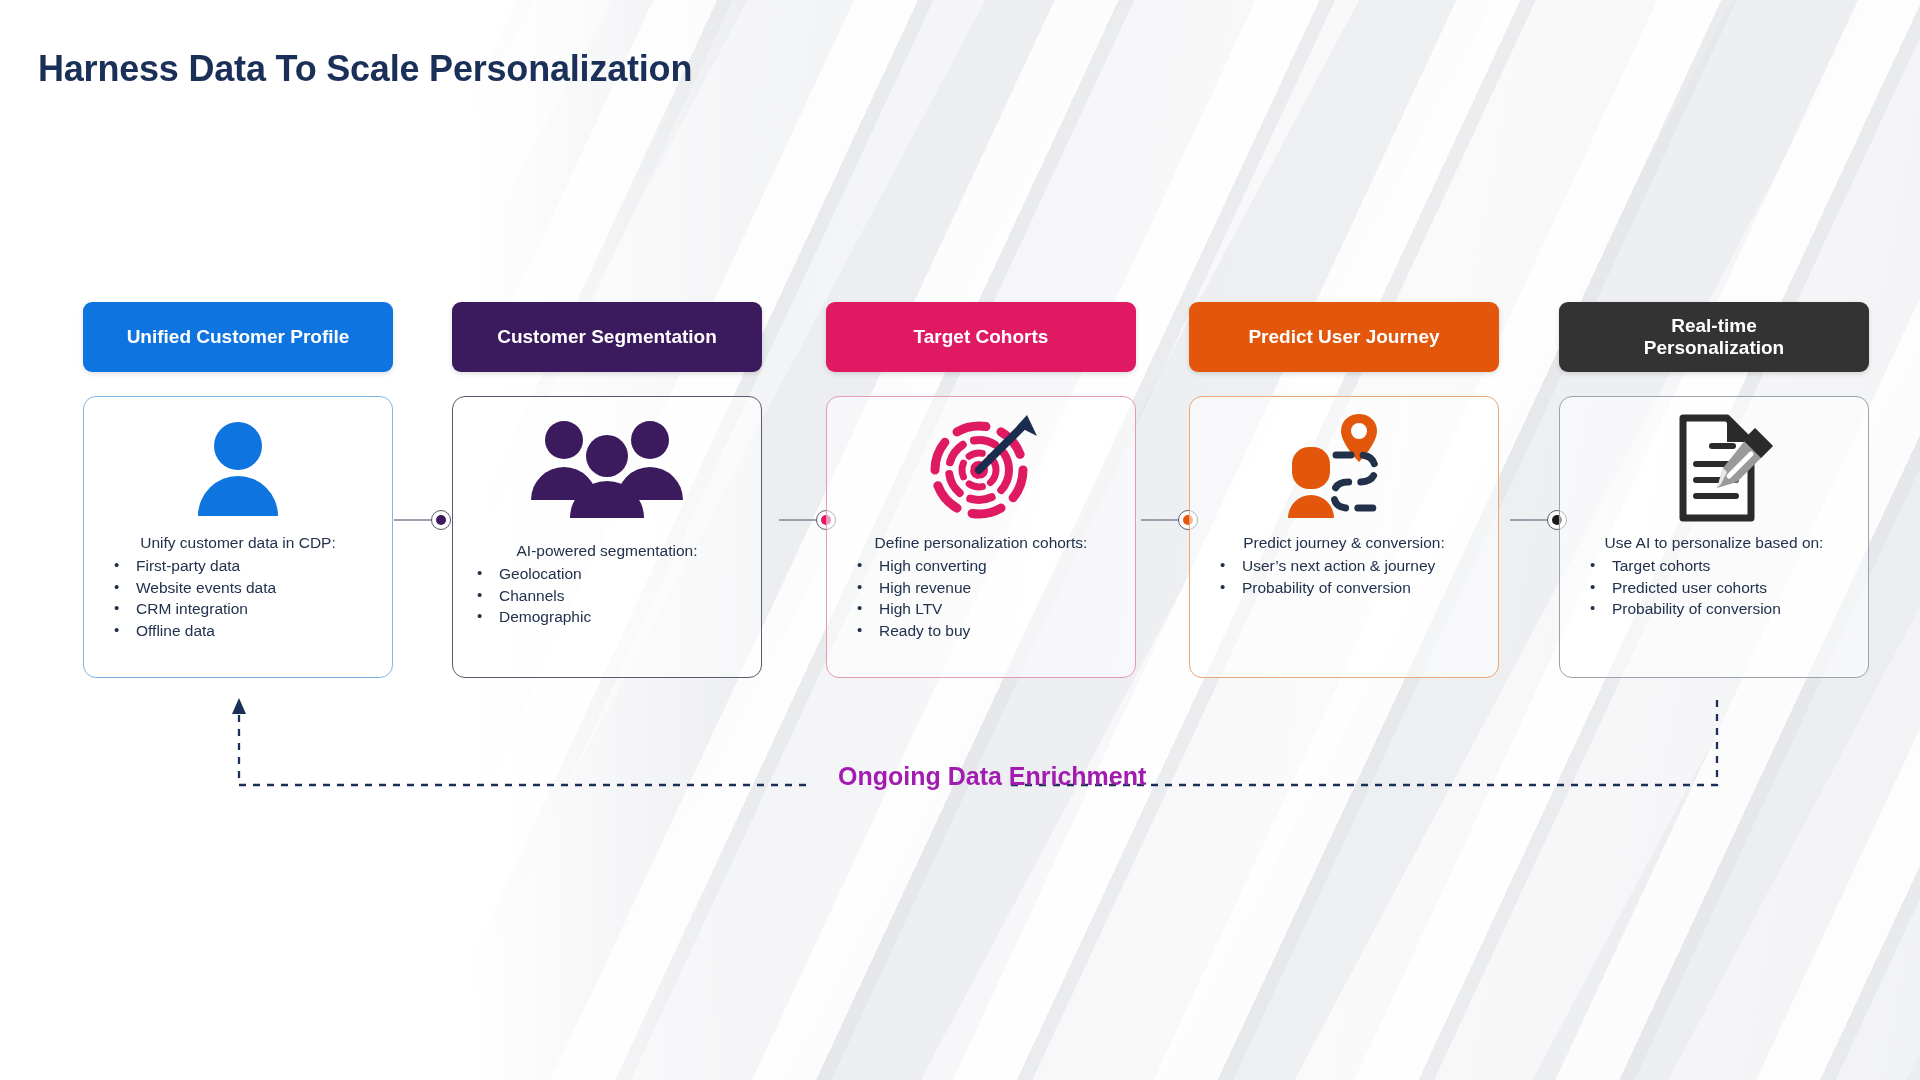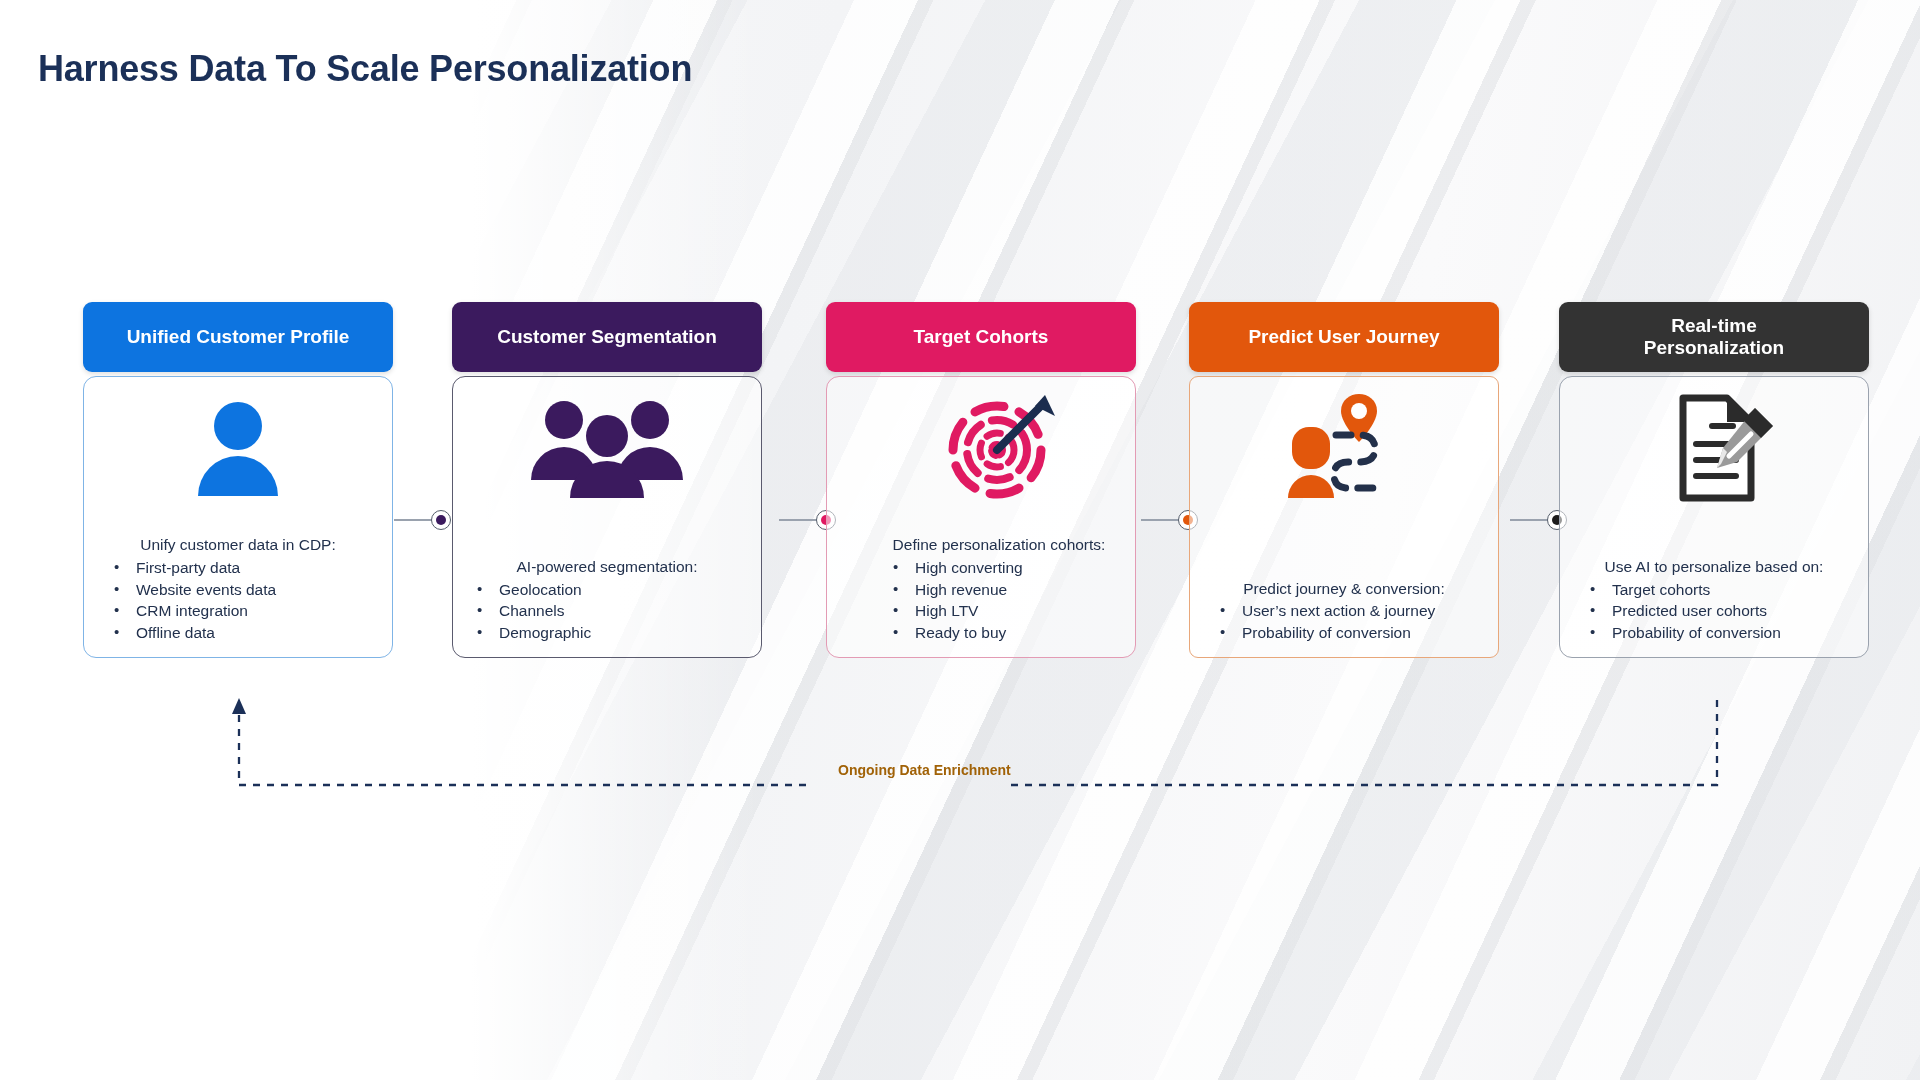--- a/index.html
+++ b/index.html
@@ -85,31 +85,30 @@
     font-size: 19px;
     font-weight: bold;
     line-height: 1.18;
     padding: 0 8px;
     box-sizing: border-box;
     box-shadow: 0 2px 5px rgba(0,0,0,0.13);
   }
 
   
   .body-card {
-    margin-top: 4px;
+    margin-top: 24px;
     min-height: 282px;
     border-radius: 13px;
     background: rgba(255,255,255,0.55);
     border: 1.3px solid #cfd4da;
     box-sizing: border-box;
     display: flex;
     flex-direction: column;
     align-items: center;
     padding-top: 6px;
-    justify-content: space-between;
   }
 
   .icon-zone {
     height: 130px;
     display: flex;
     align-items: center;
     justify-content: center;
     width: 100%;
   }
 
@@ -185,23 +184,23 @@
     width: 10px; height: 10px;
     border-radius: 50%;
   }
 
   
   #feedback { position: absolute; left: 0; top: 0; pointer-events: none; }
   #feedback-label {
     position: absolute;
     left: 815px;
     top: 762px;
-    font-size: 14px;
+    font-size: 25px;
     font-weight: bold;
-    color: #a16207;
+    color: #a21caf;
     background: transparent;
     padding: 0 12px;
     white-space: nowrap;
   }
 </style>
 </head>
 <body>
 
 <div id="bg-texture"></div>
 <div id="bg-wash"></div>
@@ -268,21 +267,21 @@
 
   <div class="connector" style="left:768px;">
     <div class="conn-line"></div>
     <div class="conn-dot">
         <i style="background:#e01a62;"></i>
       </div>
   </div>
 
   <div class="column" style="left:815px;">
     <div class="head-pill" style="background:#e01a62;">Target Cohorts</div>
-    <div class="body-card" style="border-color:#e39bb4;padding-left:36px;">
+    <div class="body-card" style="border-color:#e39bb4;">
       <div class="icon-zone">
         <svg width="112" height="112" viewBox="0 0 112 112">
           <g fill="none" stroke="#e01a62" stroke-linecap="round">
             <circle cx="54" cy="58" r="44" stroke-width="9" stroke-dasharray="30 16"></circle>
             <circle cx="54" cy="58" r="30" stroke-width="8" stroke-dasharray="22 12"></circle>
             <circle cx="54" cy="58" r="17" stroke-width="7" stroke-dasharray="14 9"></circle>
             <circle cx="54" cy="58" r="5" stroke-width="8" stroke-dasharray="5 4"></circle>
           </g>
           <line x1="54" y1="58" x2="99" y2="13" stroke="#1b2d4f" stroke-width="8" stroke-linecap="round"></line>
           <path d="M102 3 L112 24 L92 14 Z" fill="#1b2d4f"></path>
@@ -302,21 +301,21 @@
 
   <div class="connector" style="left:1130px;">
     <div class="conn-line"></div>
     <div class="conn-dot">
         <i style="background:#e2570c;"></i>
       </div>
   </div>
 
   <div class="column" style="left:1178px;">
     <div class="head-pill" style="background:#e2570c;">Predict User Journey</div>
-    <div class="body-card" style="border-color:#e8a77a;border-radius:9px;">
+    <div class="body-card" style="border-color:#e8a77a;">
       <div class="icon-zone">
         <svg width="140" height="108" viewBox="0 0 140 108">
           <rect x="18" y="33" width="38" height="42" rx="17" fill="#e2570c"></rect>
           <path d="M14 104 A23 23 0 0 1 60 104 Z" fill="#e2570c"></path>
           <path d="M103 17 C103 6 94 0 85 0 C76 0 67 6 67 17 C67 30 85 48 85 48 C85 48 103 30 103 17 Z" fill="#e2570c"></path>
           <circle cx="85" cy="17" r="8" fill="#ffffff"></circle>
           <path d="M62 41 L85 41 Q101 41 101 55 Q101 68 85 68 L74 68 Q60 68 60 81 Q60 94 74 94 L103 94" fill="none" stroke="#23304a" stroke-width="7" stroke-linecap="round" stroke-dasharray="15 12"></path>
         </svg>
       </div>
       <div class="text-zone">

